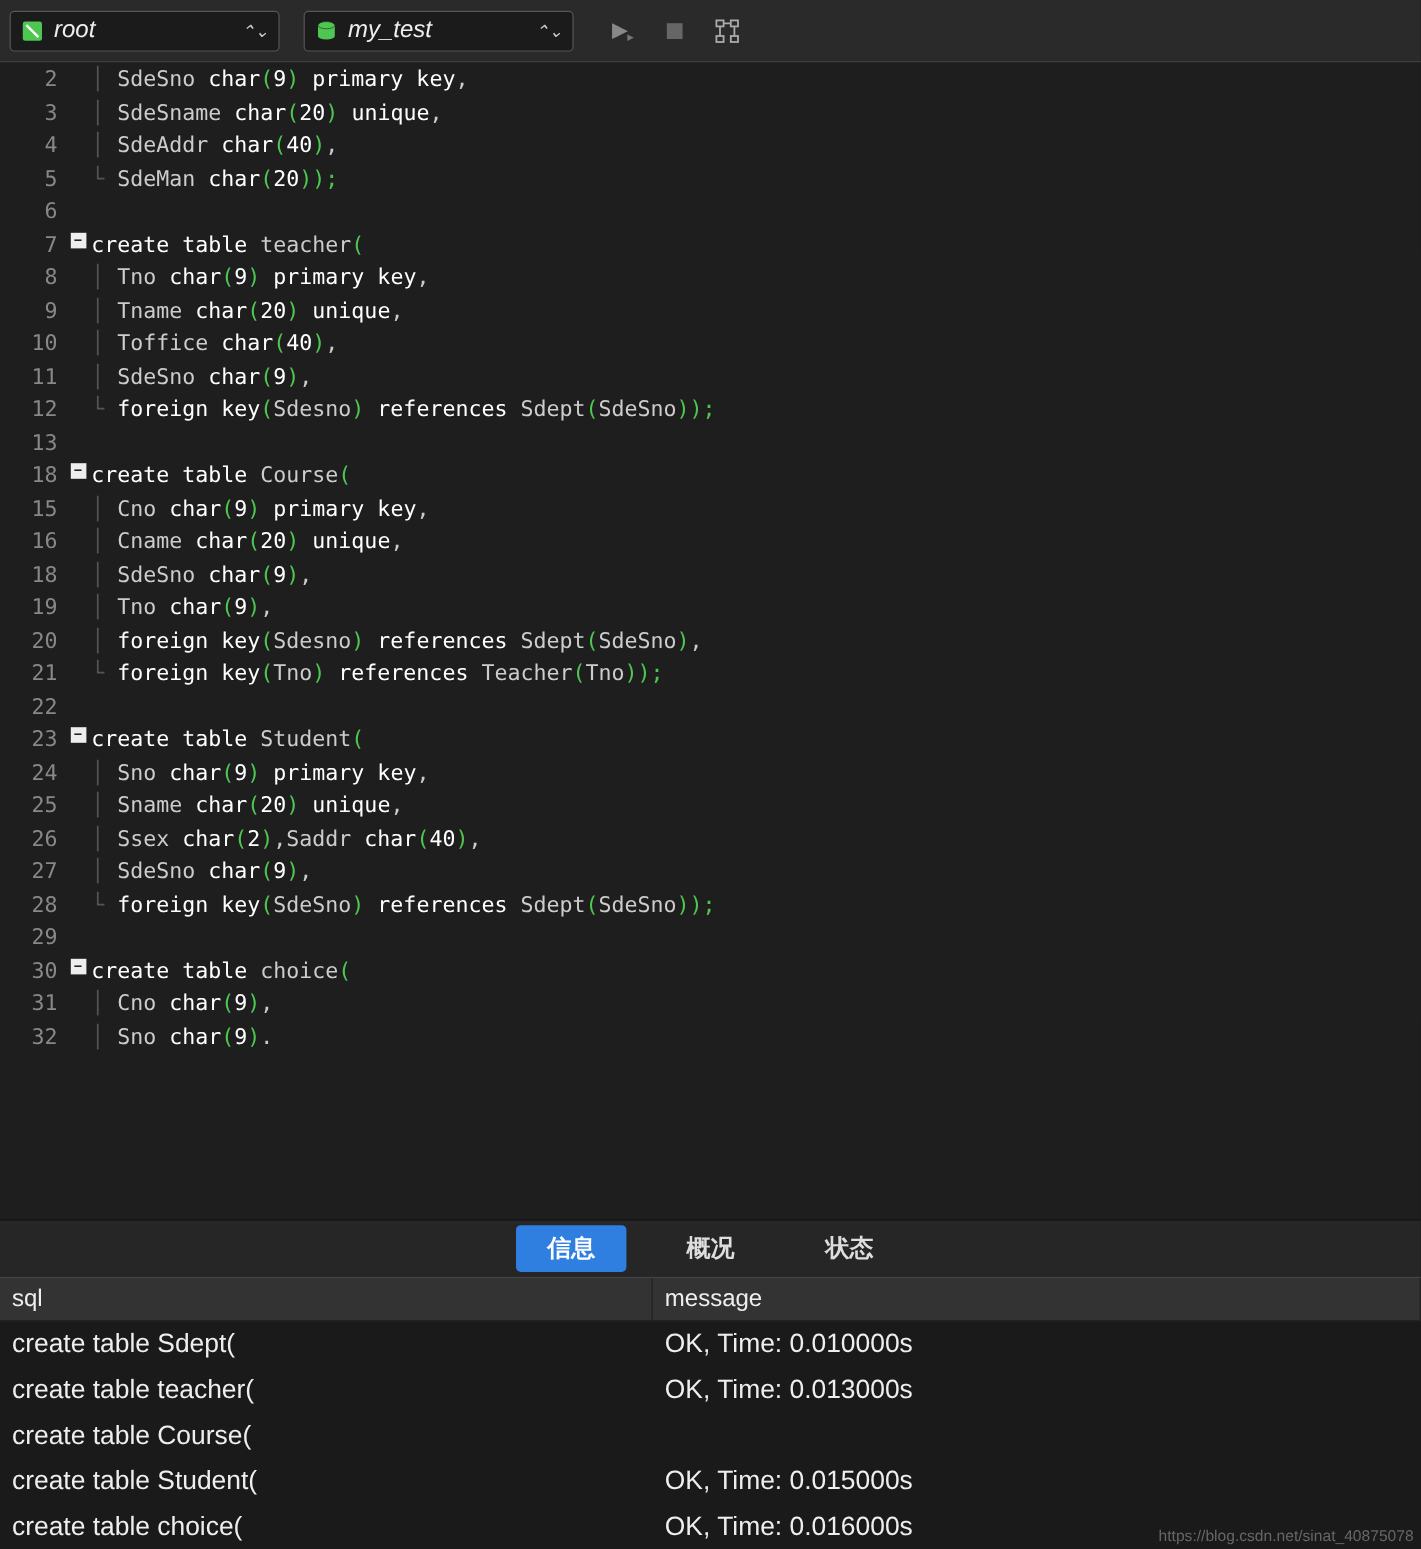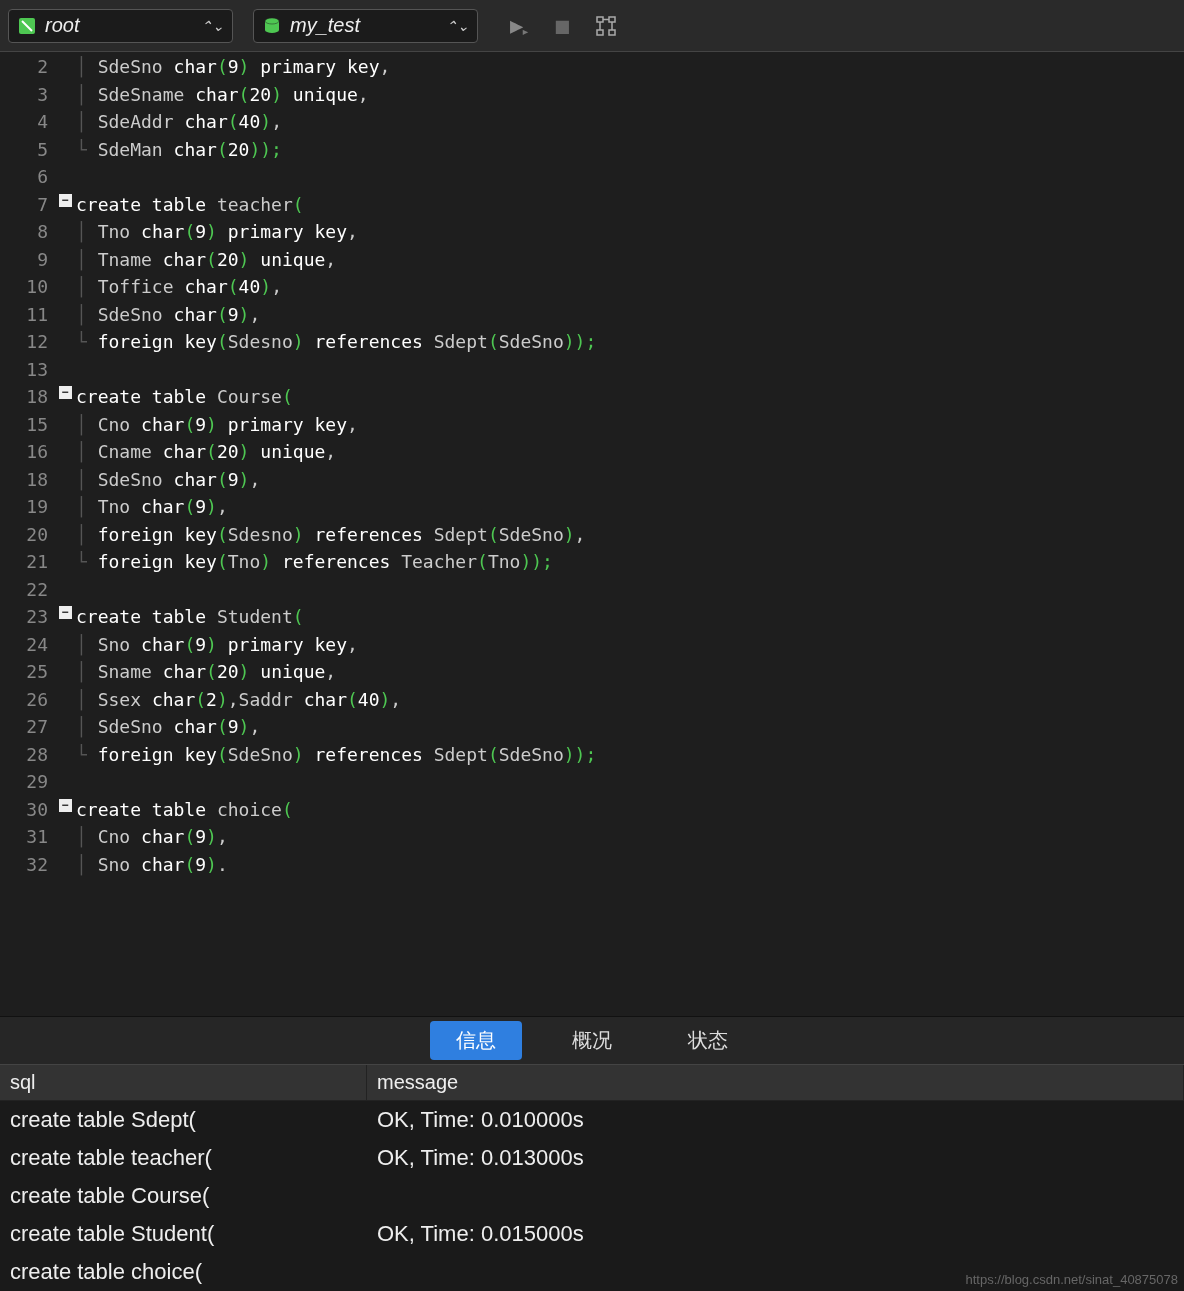--- a/index.html
+++ b/index.html
@@ -111,40 +111,41 @@
     justify-content: center;
     gap: 24px;
     font-family: -apple-system, "Helvetica Neue", Arial, sans-serif;
     font-size: 20px;
   }
   .tab {
     padding: 6px 26px;
     color: #ddd;
     border-radius: 4px;
     cursor: pointer;
+    font-weight: bold;
   }
   .tab.active { background: #2f7fe0; color: #fff; }
 
   .results {
     background: #1a1a1a;
     font-family: -apple-system, "Helvetica Neue", Arial, sans-serif;
   }
   .results-header {
     display: flex;
     background: #333;
     border-top: 1px solid #444;
     border-bottom: 1px solid #222;
     font-size: 20px;
     color: #eee;
   }
   .results-header > div {
     padding: 6px 10px;
     border-right: 1px solid #222;
   }
-  .col-sql { width: 367px; }
+  .col-sql { width: 544px; }
   .col-msg { flex: 1; }
   .results-body .row {
     display: flex;
     font-size: 22px;
     color: #eee;
   }
   .results-body .row > div { padding: 6px 10px; }
   .watermark {
     position: absolute;
     right: 6px;
@@ -250,16 +251,17 @@
       </div>
       <div class="row">
         <div class="col-sql">create table Course(</div>
       </div>
       <div class="row">
         <div class="col-sql">create table Student(</div>
         <div class="col-msg">OK, Time: 0.015000s</div>
       </div>
       <div class="row">
         <div class="col-sql">create table choice(</div>
+        <div class="col-msg">OK, Time: 0.016000s</div>
       </div>
     </div>
   <div class="watermark">https://blog.csdn.net/sinat_40875078</div>
 </div>
 
 </body></html>

